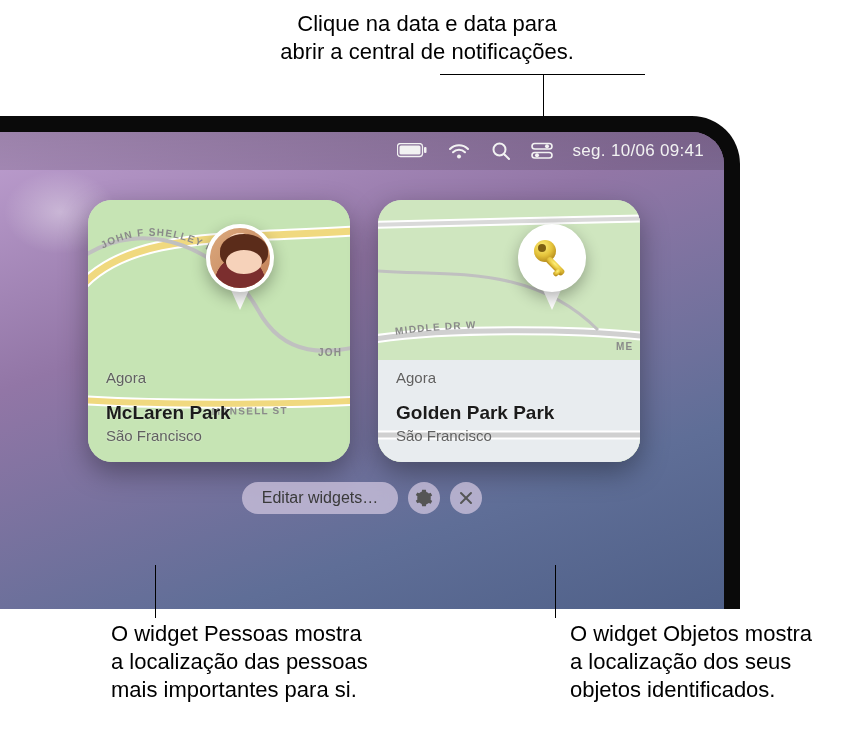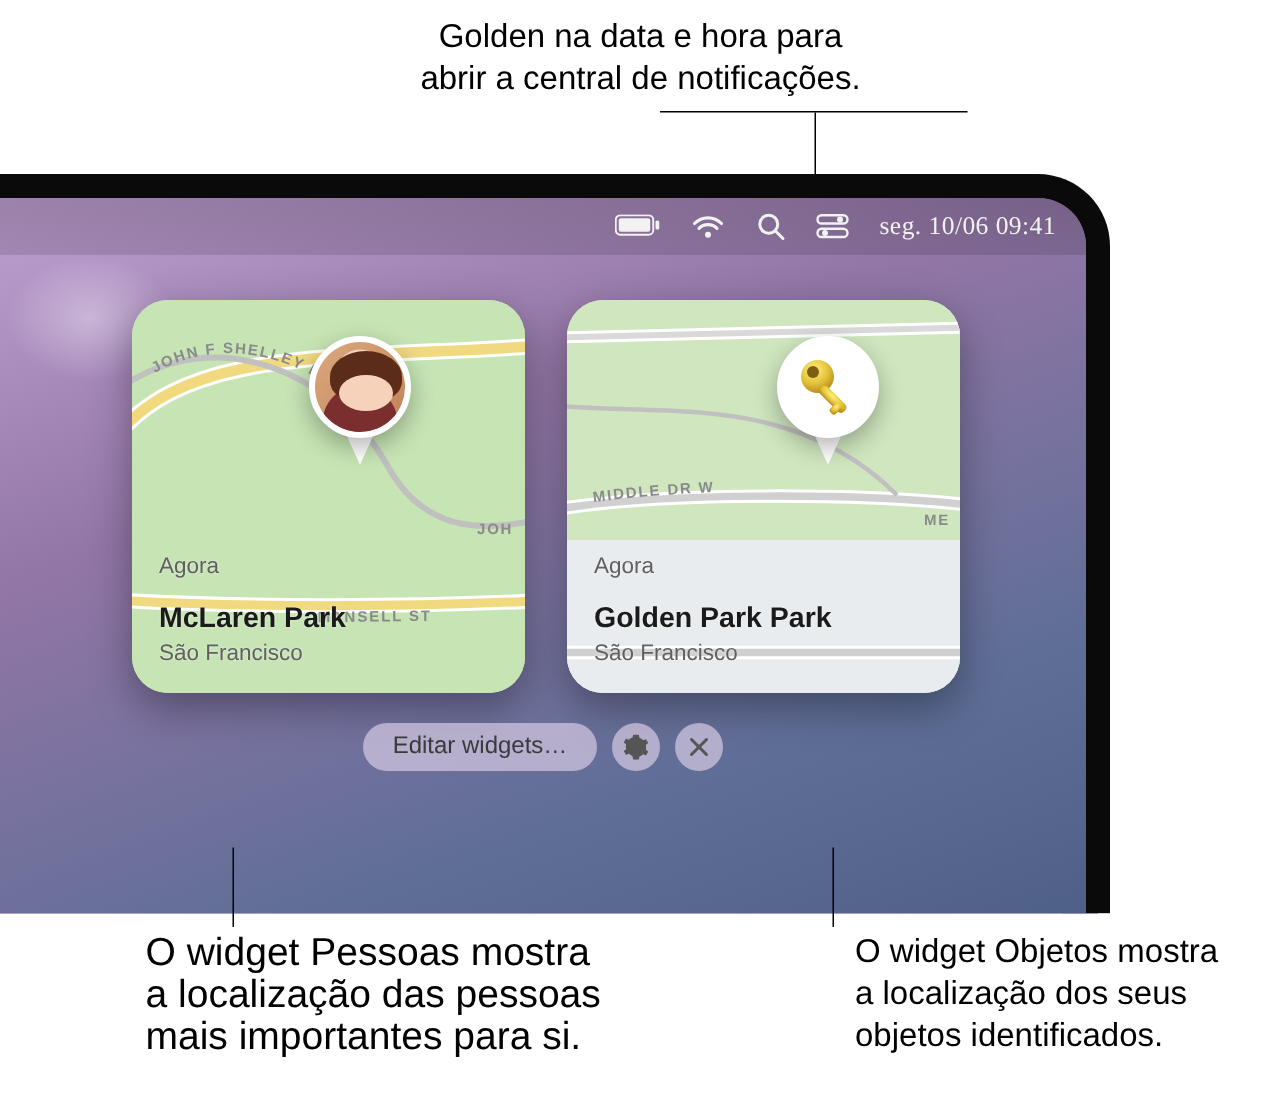--- a/index.html
+++ b/index.html
@@ -39,22 +39,22 @@
     left: 50%;
     top: 0;
     width: 1px;
     height: 46px;
     background: #000;
   }
 
   .callout-bottom-left {
     position: absolute;
     top: 620px;
-    left: 97px;
-    font-size: 26px;
+    left: 111px;
+    font-size: 22px;
     line-height: 28px;
     color: #000;
   }
   .callout-line-bl {
     position: absolute;
     top: 565px;
     left: 155px;
     width: 1px;
     height: 53px;
     background: #000;
@@ -109,21 +109,20 @@
     left: 0;
     height: 38px;
     display: flex;
     justify-content: flex-end;
     gap: 20px;
     padding-right: 20px;
     color: #f2f2f2;
     font-size: 17px;
     font-weight: 500;
     background: linear-gradient(180deg, rgba(0,0,0,0.18), rgba(0,0,0,0.12));
-    font-family: Liberation Serif, serif;
   }
   .menubar .mi { display:flex; align-items:center; justify-content:center; }
   .menubar .mi svg { display:block; }
   .menubar .dt { letter-spacing: 0.3px; }
 
   
   .widgets {
     position: absolute;
     top: 68px;
     left: 88px;
@@ -266,21 +265,21 @@
     font: 600 10px -apple-system, Arial;
     fill: #8a8a8a;
     letter-spacing: 1.2px;
   }
 </style>
 </head>
 <body>
 
 <div class="callout-top">
   <p>
-    <span>Golden na data e hora para</span><br>
+    <span>Clique na data e data para</span><br>
     <span>abrir a central de notificações.</span>
   </p>
 </div>
 <div class="callout-line-top"></div>
 
 <div class="device">
   <div class="wallpaper"></div>
 
   <div class="menubar">
     <span class="mi">

